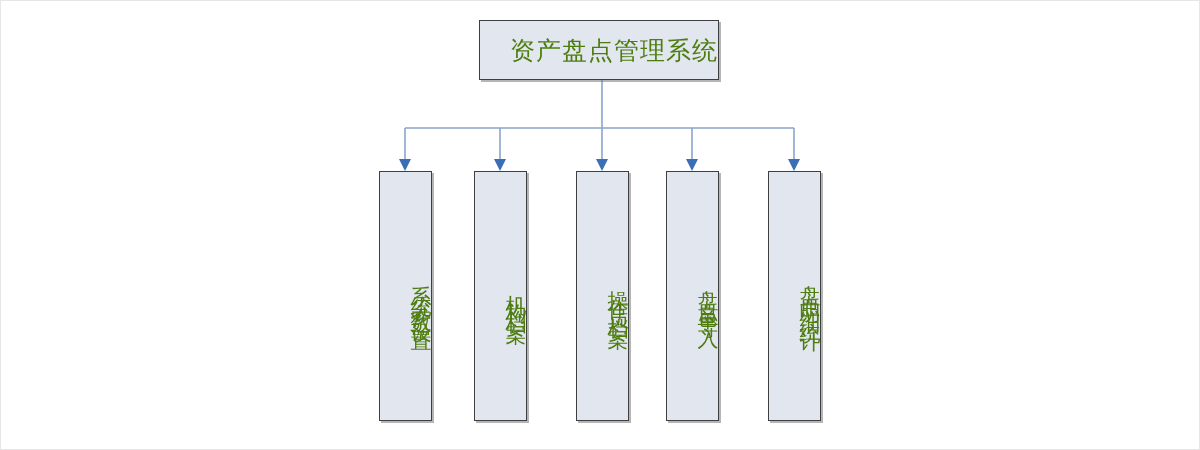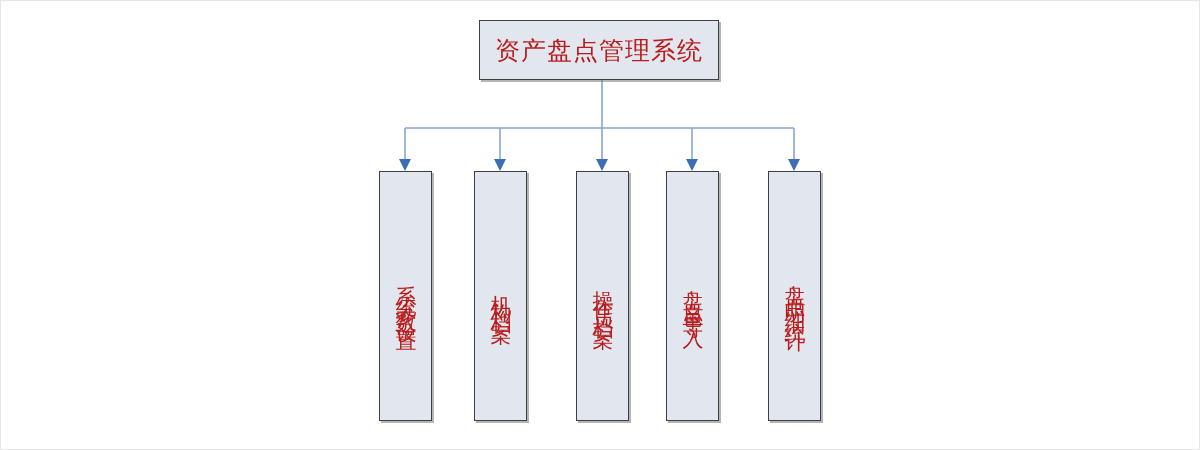--- a/index.html
+++ b/index.html
@@ -29,22 +29,22 @@
     height: 450px;
   }
   .node {
     position: absolute;
     box-sizing: border-box;
     background: #e2e6ef;
     border: 1px solid #3f3f3f;
     box-shadow: 2px 2px 0 0 rgba(120,120,120,0.55);
     display: flex;
     align-items: center;
-    justify-content: center;
-    color: #b91c1c;
+    justify-content: flex-end;
+    color: #4d7c0f;
   }
   .node-root {
     left: 478px;
     top: 19px;
     width: 240px;
     height: 60px;
   }
   .node-root .node-label {
     font-size: 25px;
     line-height: 1;

